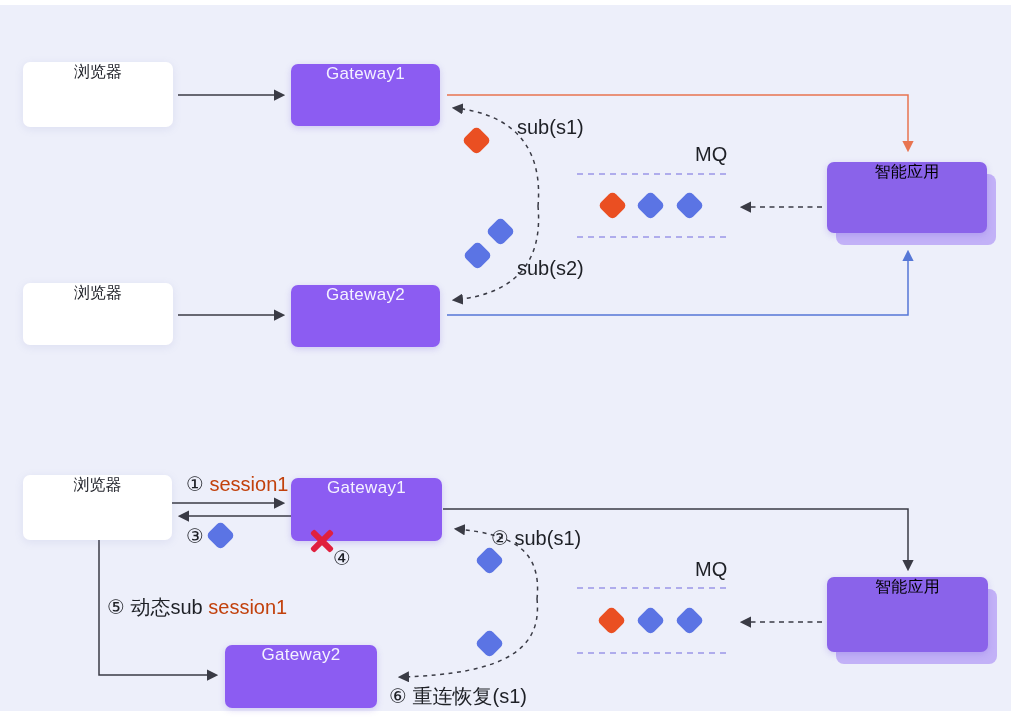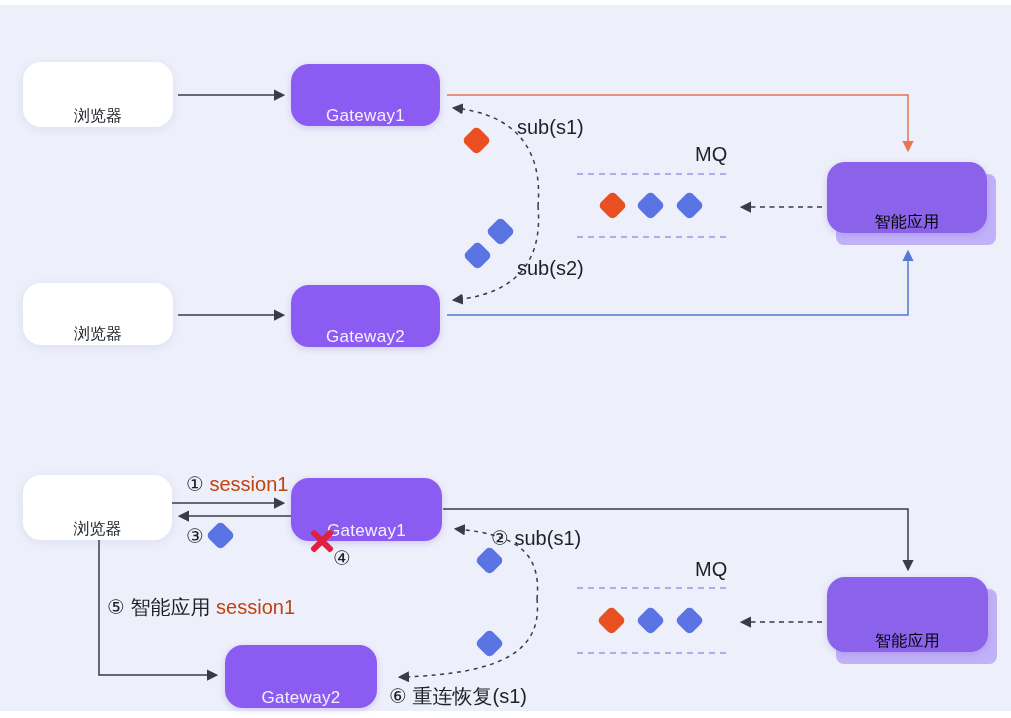--- a/index.html
+++ b/index.html
@@ -6,22 +6,22 @@
   .canvas{
     position:relative;width:1011px;height:718px;overflow:hidden;
     background:#edeffa;
     font-family:"Liberation Sans","DejaVu Sans",sans-serif;
     color:#1e2026;
   }
   .strip{position:absolute;left:0;width:1011px;background:#ffffff;}
   .strip.top{top:0;height:5px;}
   .strip.bottom{top:711px;height:7px;}
   svg.wires{position:absolute;left:0;top:0;z-index:1;}
-  .node{position:absolute;z-index:2;display:flex;align-items:flex-end;justify-content:center;
-        border-radius:18px;font-size:16px;}
+  .node{position:absolute;z-index:2;display:flex;align-items:flex-start;justify-content:center;
+        border-radius:7px;font-size:16px;}
   .white-node{background:#ffffff;box-shadow:0 2px 8px rgba(120,125,190,.14);color:#23252c;}
   .purple-node{background:#8c5cf2;color:#f4f1ff;font-size:17px;letter-spacing:.3px;
                box-shadow:0 2px 6px rgba(120,90,220,.25);}
   .app-node{background:#8a63ea;color:#000000;z-index:3;}
   .app-shadow{position:absolute;z-index:2;background:#a88bf5;opacity:.62;border-radius:8px;}
   .lbl{position:absolute;z-index:4;font-size:20px;line-height:20px;white-space:nowrap;color:#1e2026;}
   .session{color:#c2410c;}
   .diamond{position:absolute;z-index:3;width:21px;height:21px;border-radius:5px;transform:rotate(45deg);}
   .dm-orange{background:#ea4f22;}
   .dm-blue{background:#5b74e4;}
@@ -128,21 +128,21 @@
 
   <div class="xmark" style="left:306px;top:525px;">
     <div class="bar b1"></div>
     <div class="bar b2"></div>
   </div>
   <div class="lbl" style="left:333px;top:548px;">④</div>
 
   <div class="lbl" style="left:491px;top:520px;margin-top:8px;">② sub(s1)</div>
 
   <div class="lbl" style="left:107px;top:597px;">
-    <span>⑤ 智能应用</span>
+    <span>⑤ 动态sub</span>
     <span class="session">session1</span>
   </div>
 
   <div class="lbl" style="left:389px;top:686px;">⑥ 重连恢复(s1)</div>
 
   <div class="lbl" style="left:695px;top:559px;">MQ</div>
 
   <div class="diamond dm-blue" style="left:479px;top:550px;"></div>
   <div class="diamond dm-blue" style="left:479px;top:633px;"></div>
   <div class="diamond dm-orange" style="left:601px;top:610px;"></div>

